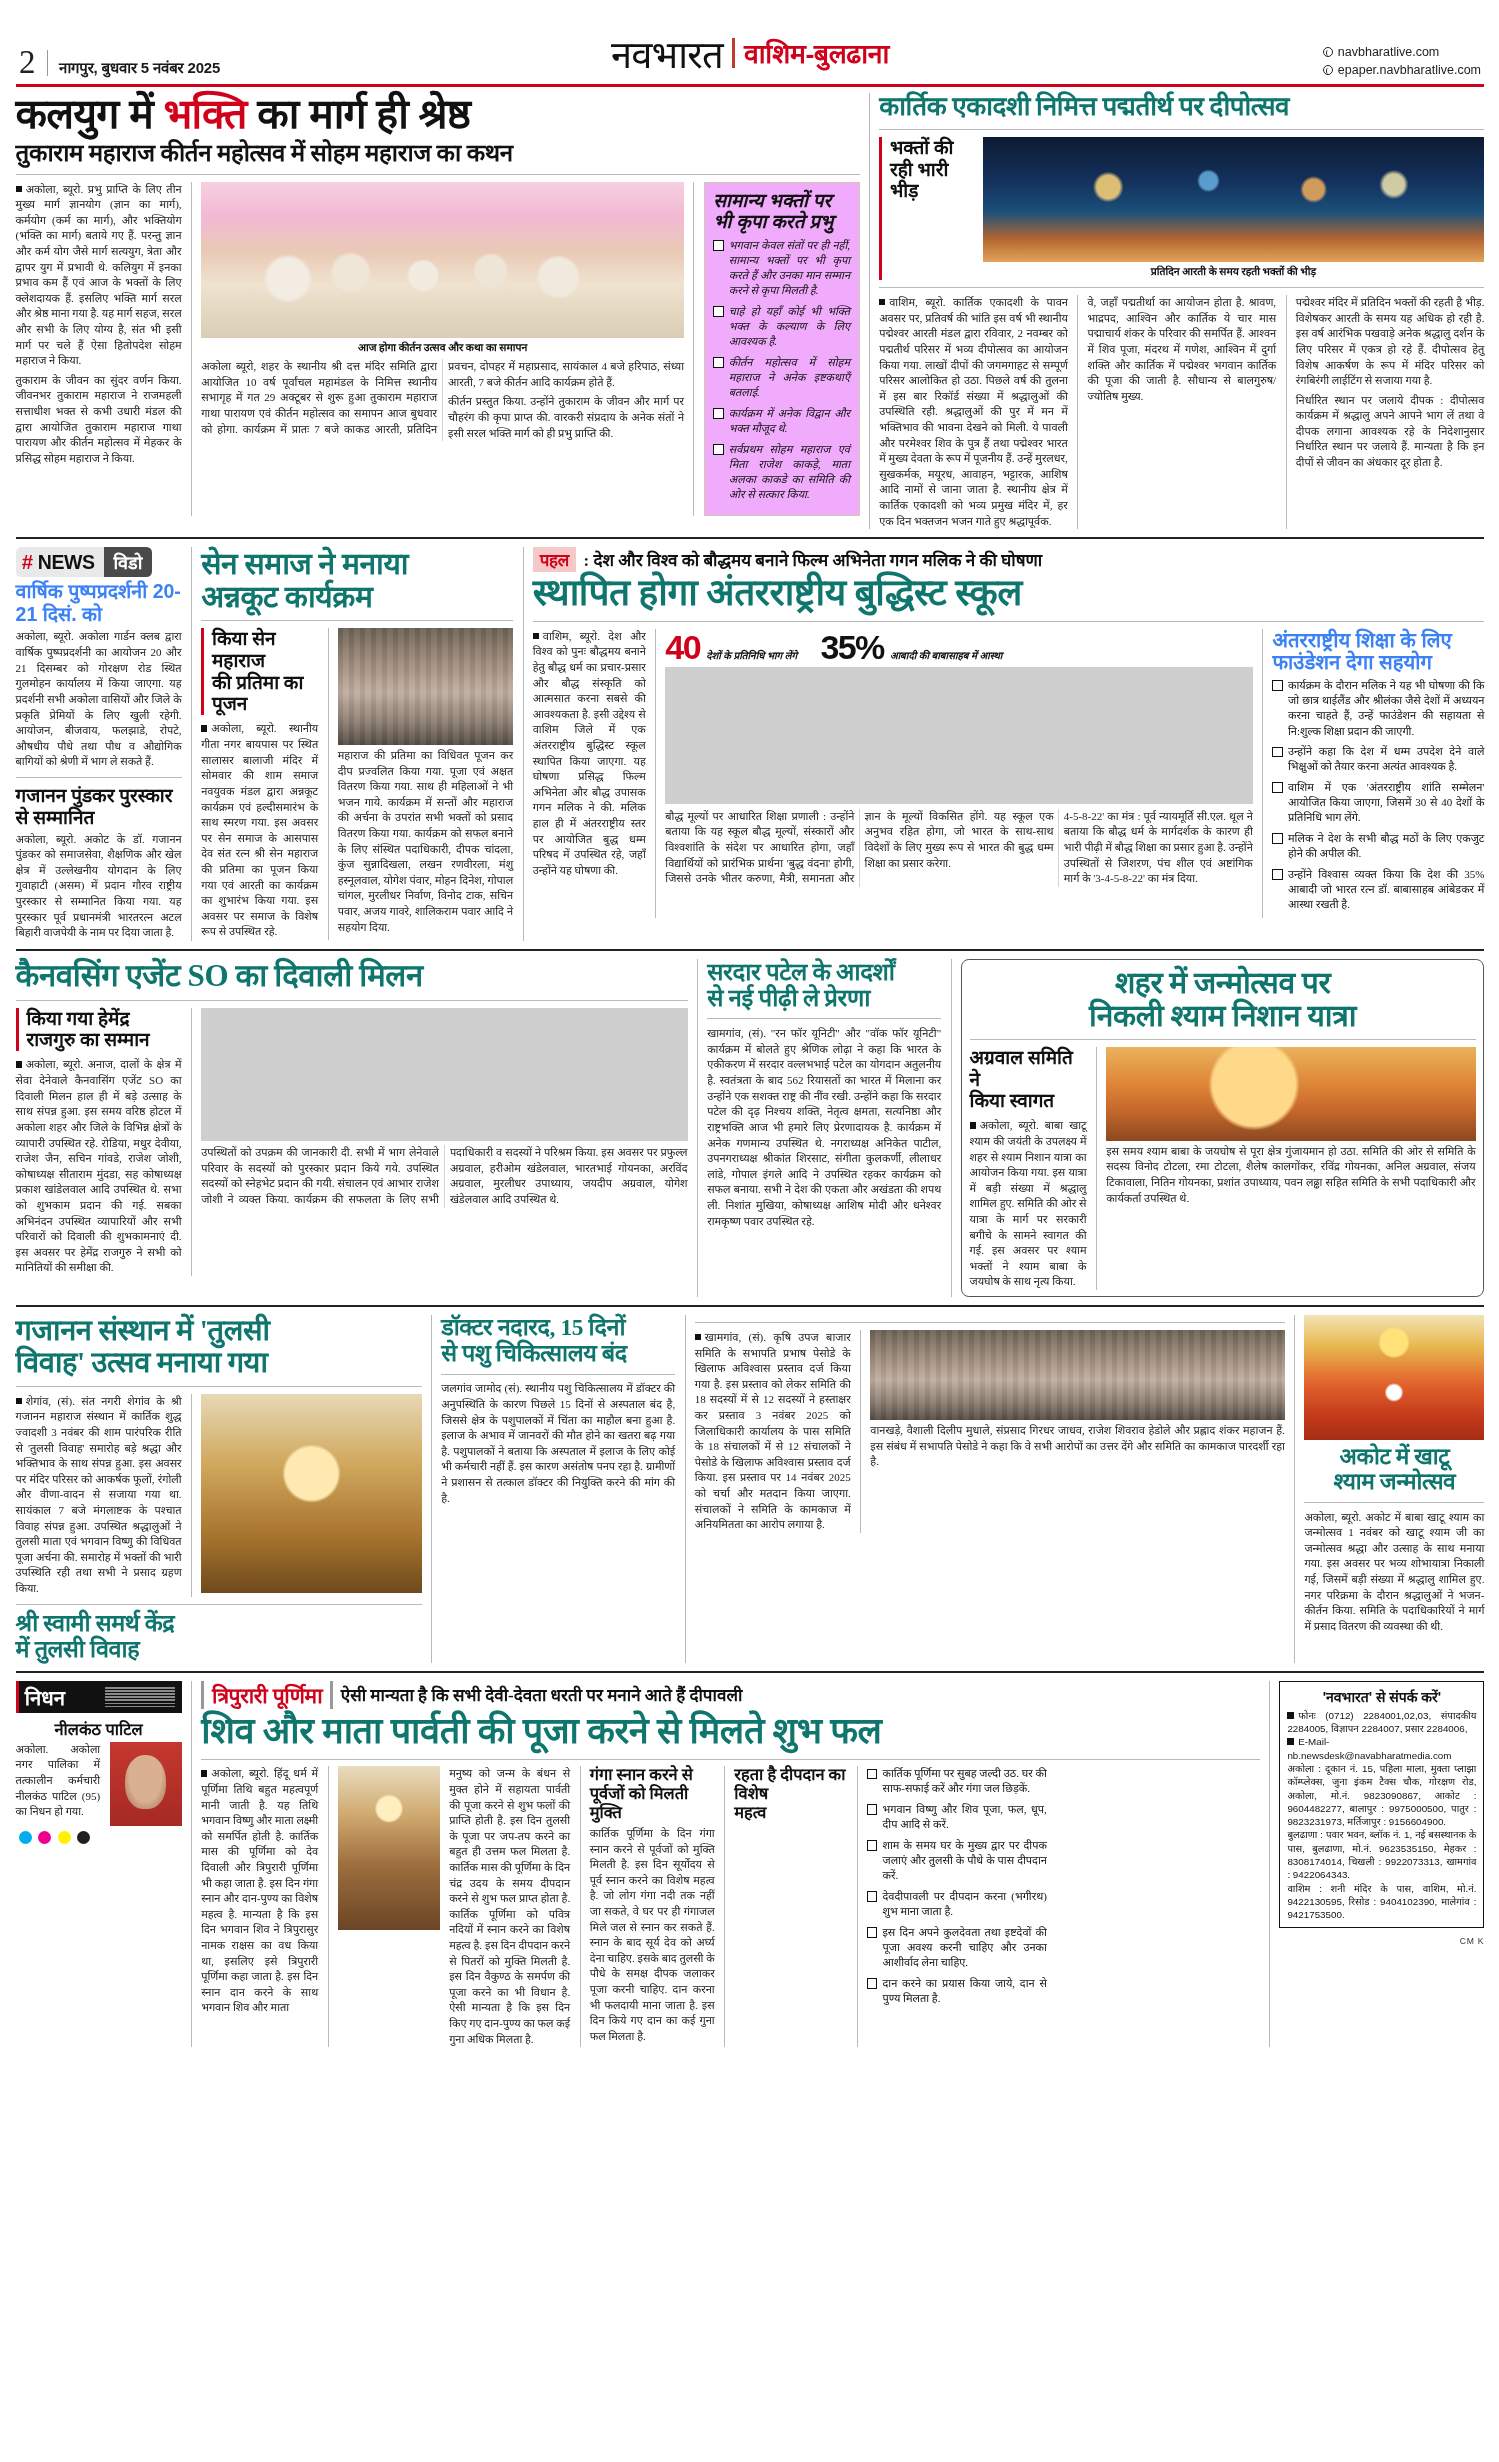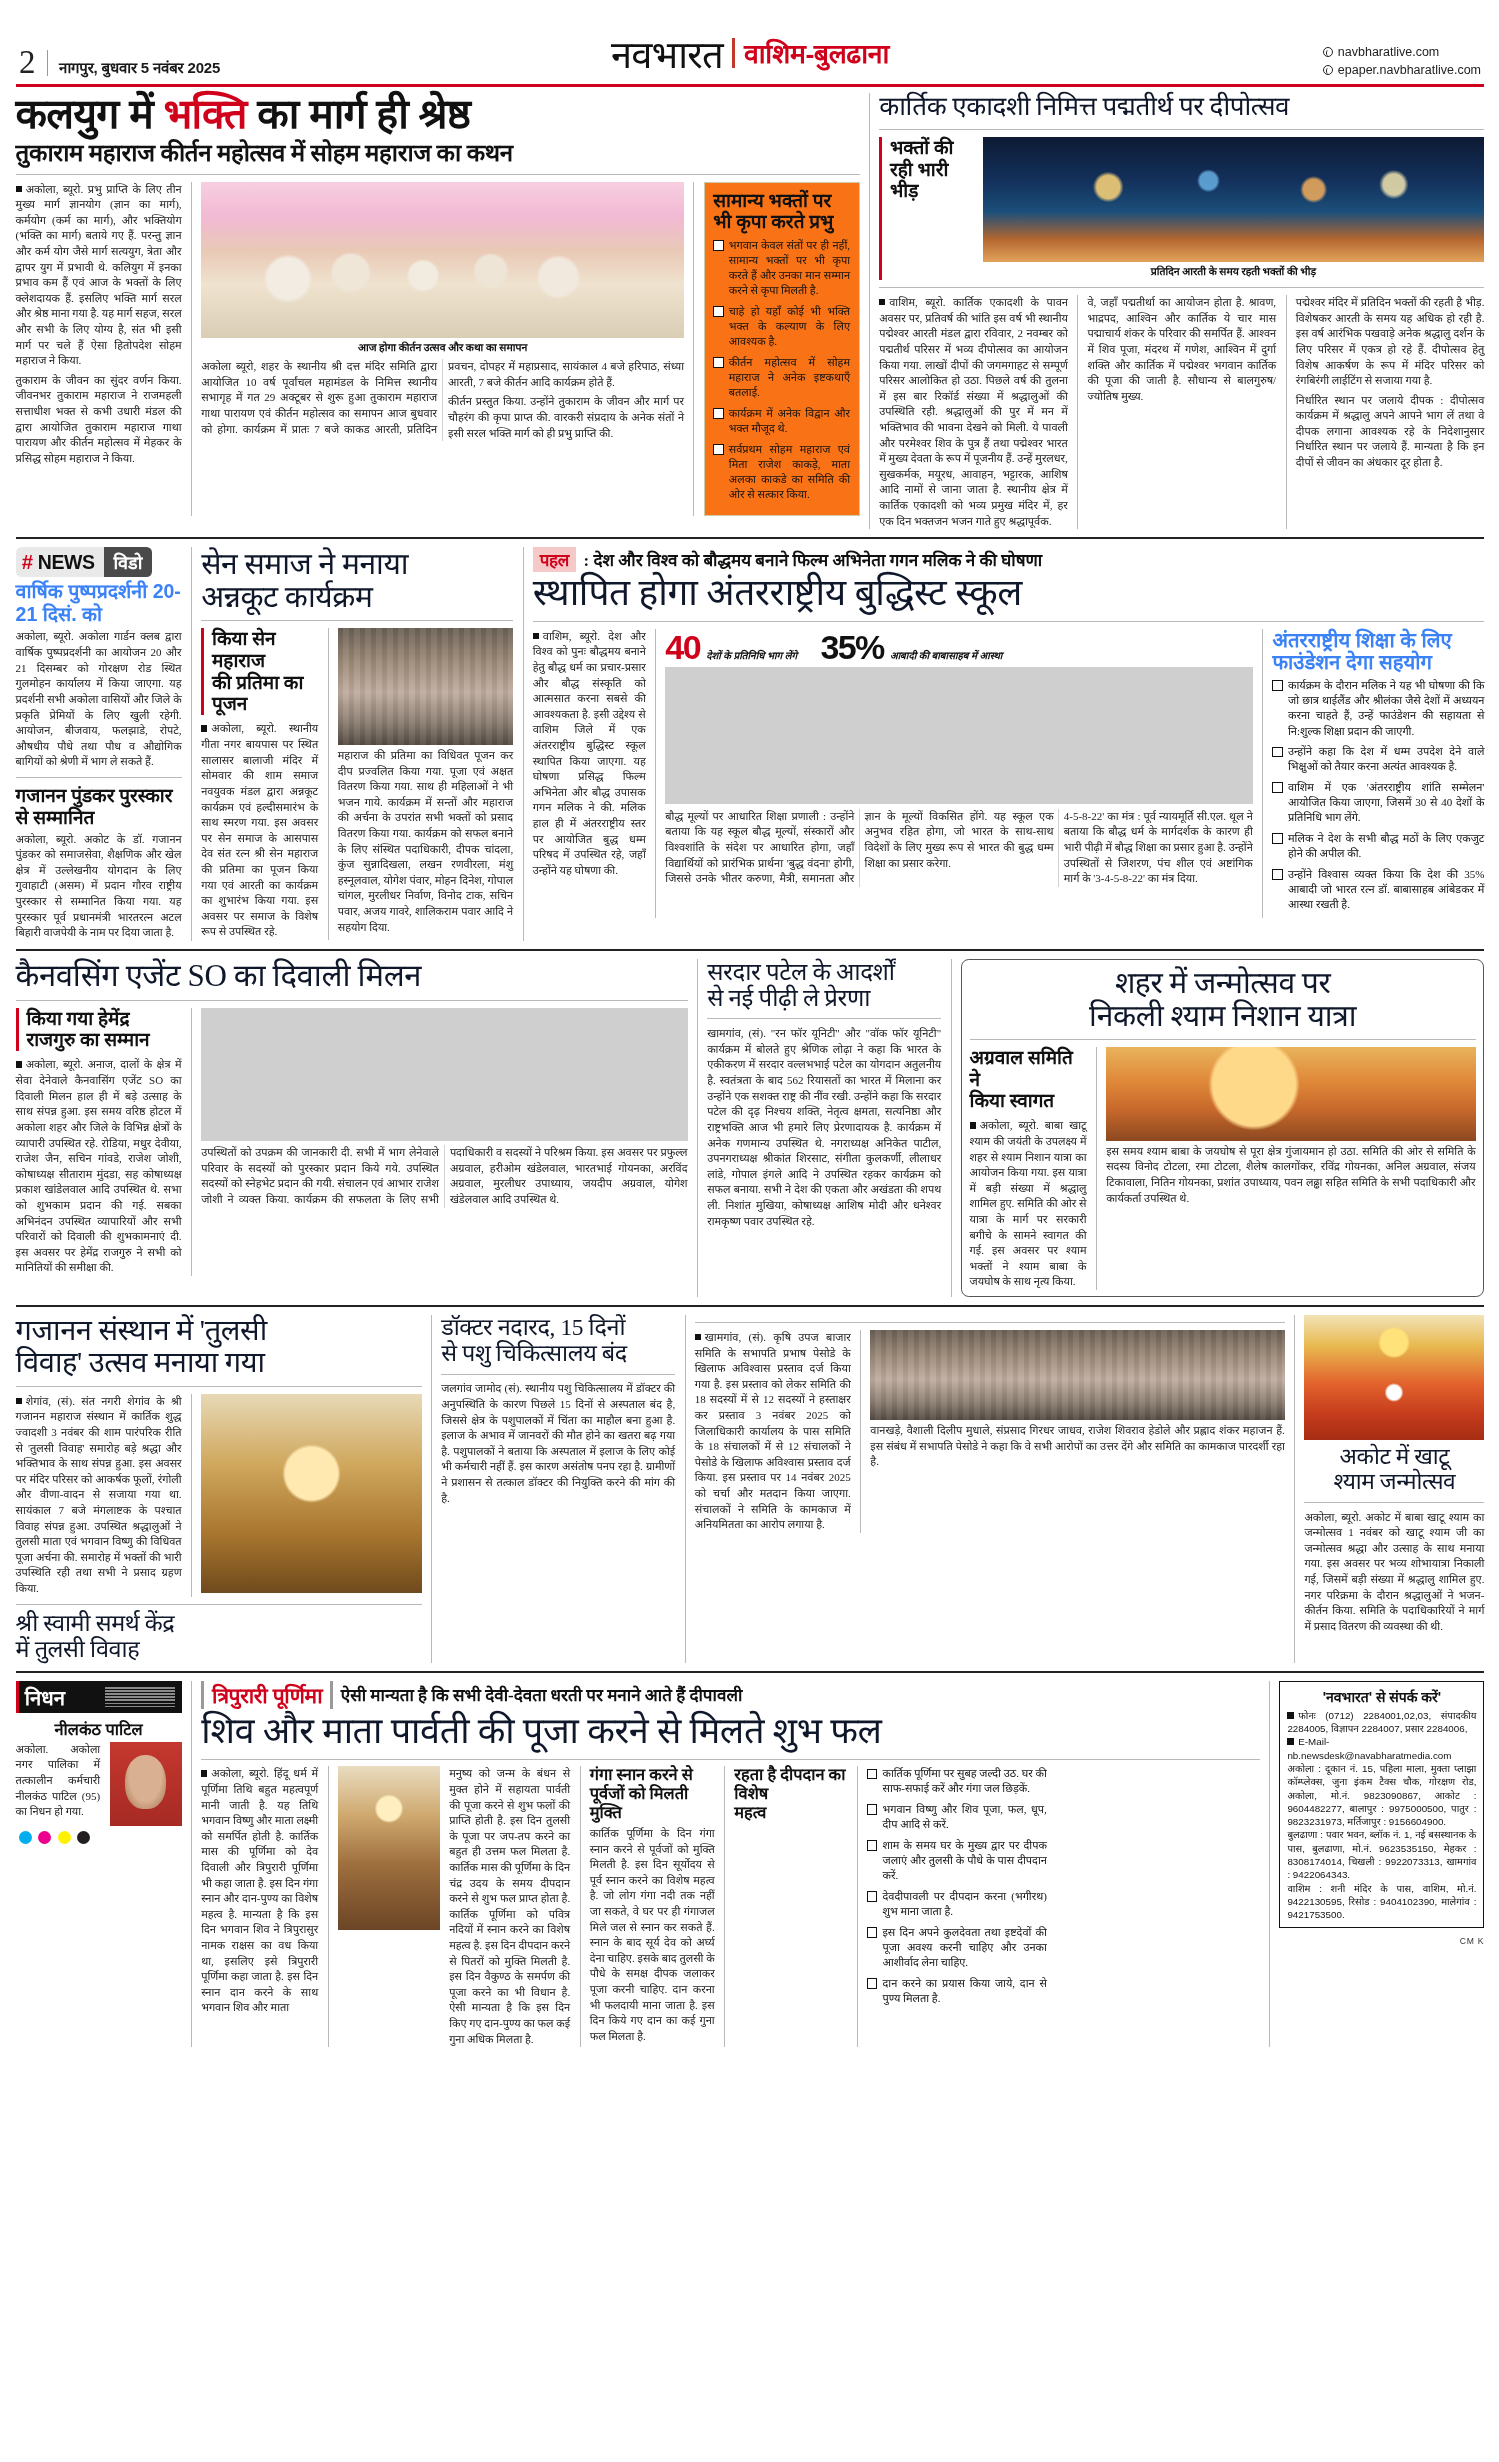--- a/index.html
+++ b/index.html
@@ -77,21 +77,21 @@
     letter-spacing: -0.8px;
   }
   h1.lead .hl-red { color: #d0021b; }
   h2.sub-lead {
     font-family: "Liberation Serif", serif;
     font-size: 24px; font-weight: 700; line-height: 1.12; color: #111;
     margin-top: 3.1px; letter-spacing: -0.3px;
   }
   h2.hd {
     font-family: "Liberation Serif", serif;
-    font-size: 28px; font-weight: 400; line-height: 1.1; color: #0f172a;
+    font-size: 28px; font-weight: 700; line-height: 1.1; color: #0f766e;
     letter-spacing: -0.4px;
   }
   h3.kicker {
     font-family: "Liberation Serif", serif;
     font-size: 19px; font-weight: 700; line-height: 1.15; color: #111;
   }
   h3.kicker-sans {
     font-family: "Liberation Sans", sans-serif;
     font-size: 17px; font-weight: 700; line-height: 1.18; color: #3b82f6;
   }
@@ -177,21 +177,21 @@
   .ph-portrait::after {
     content:""; position:absolute; left:22%; top:16%; width:56%; height:64%;
     border-radius: 48% 48% 44% 44%;
     background: radial-gradient(ellipse at 50% 38%, #d9b091 0 55%, #b98a6a 80%, #8d6346 100%);
   }
   .ph-tulsi {
     background:
       radial-gradient(circle at 50% 40%, #ffe9b0 0 16%, transparent 18%),
       linear-gradient(180deg, #e7d9b6 0%, #d0a85e 35%, #a9762f 70%, #6f4a1c 100%);
   }
-  .tint-box { background: #f97316; border: 0.8px solid #cfcaa8; padding: 7px 8.6px; }
+  .tint-box { background: #f0abfc; border: 0.8px solid #cfcaa8; padding: 7px 8.6px; font-style: italic; }
   .bar-left { border-left: 3.9px solid #d0021b; padding-left: 7.8px; }
 
   
   .news-badge {
     display: inline-flex; align-items: stretch; border-radius: 5.5px; overflow: hidden;
     font-family: "Liberation Sans", sans-serif; margin-bottom: 3.1px;
   }
   .nb-a { background: #e9e9e9; padding: 3.1px 9.4px 3.1px 6.2px; display: flex; align-items: center; gap: 4.7px; }
   .nb-hash { color: #d0021b; font-size: 20.3px; font-weight: 700; line-height: 1; }
   .nb-news { color: #111; font-size: 19.5px; font-weight: 700; letter-spacing: -0.4px; }

